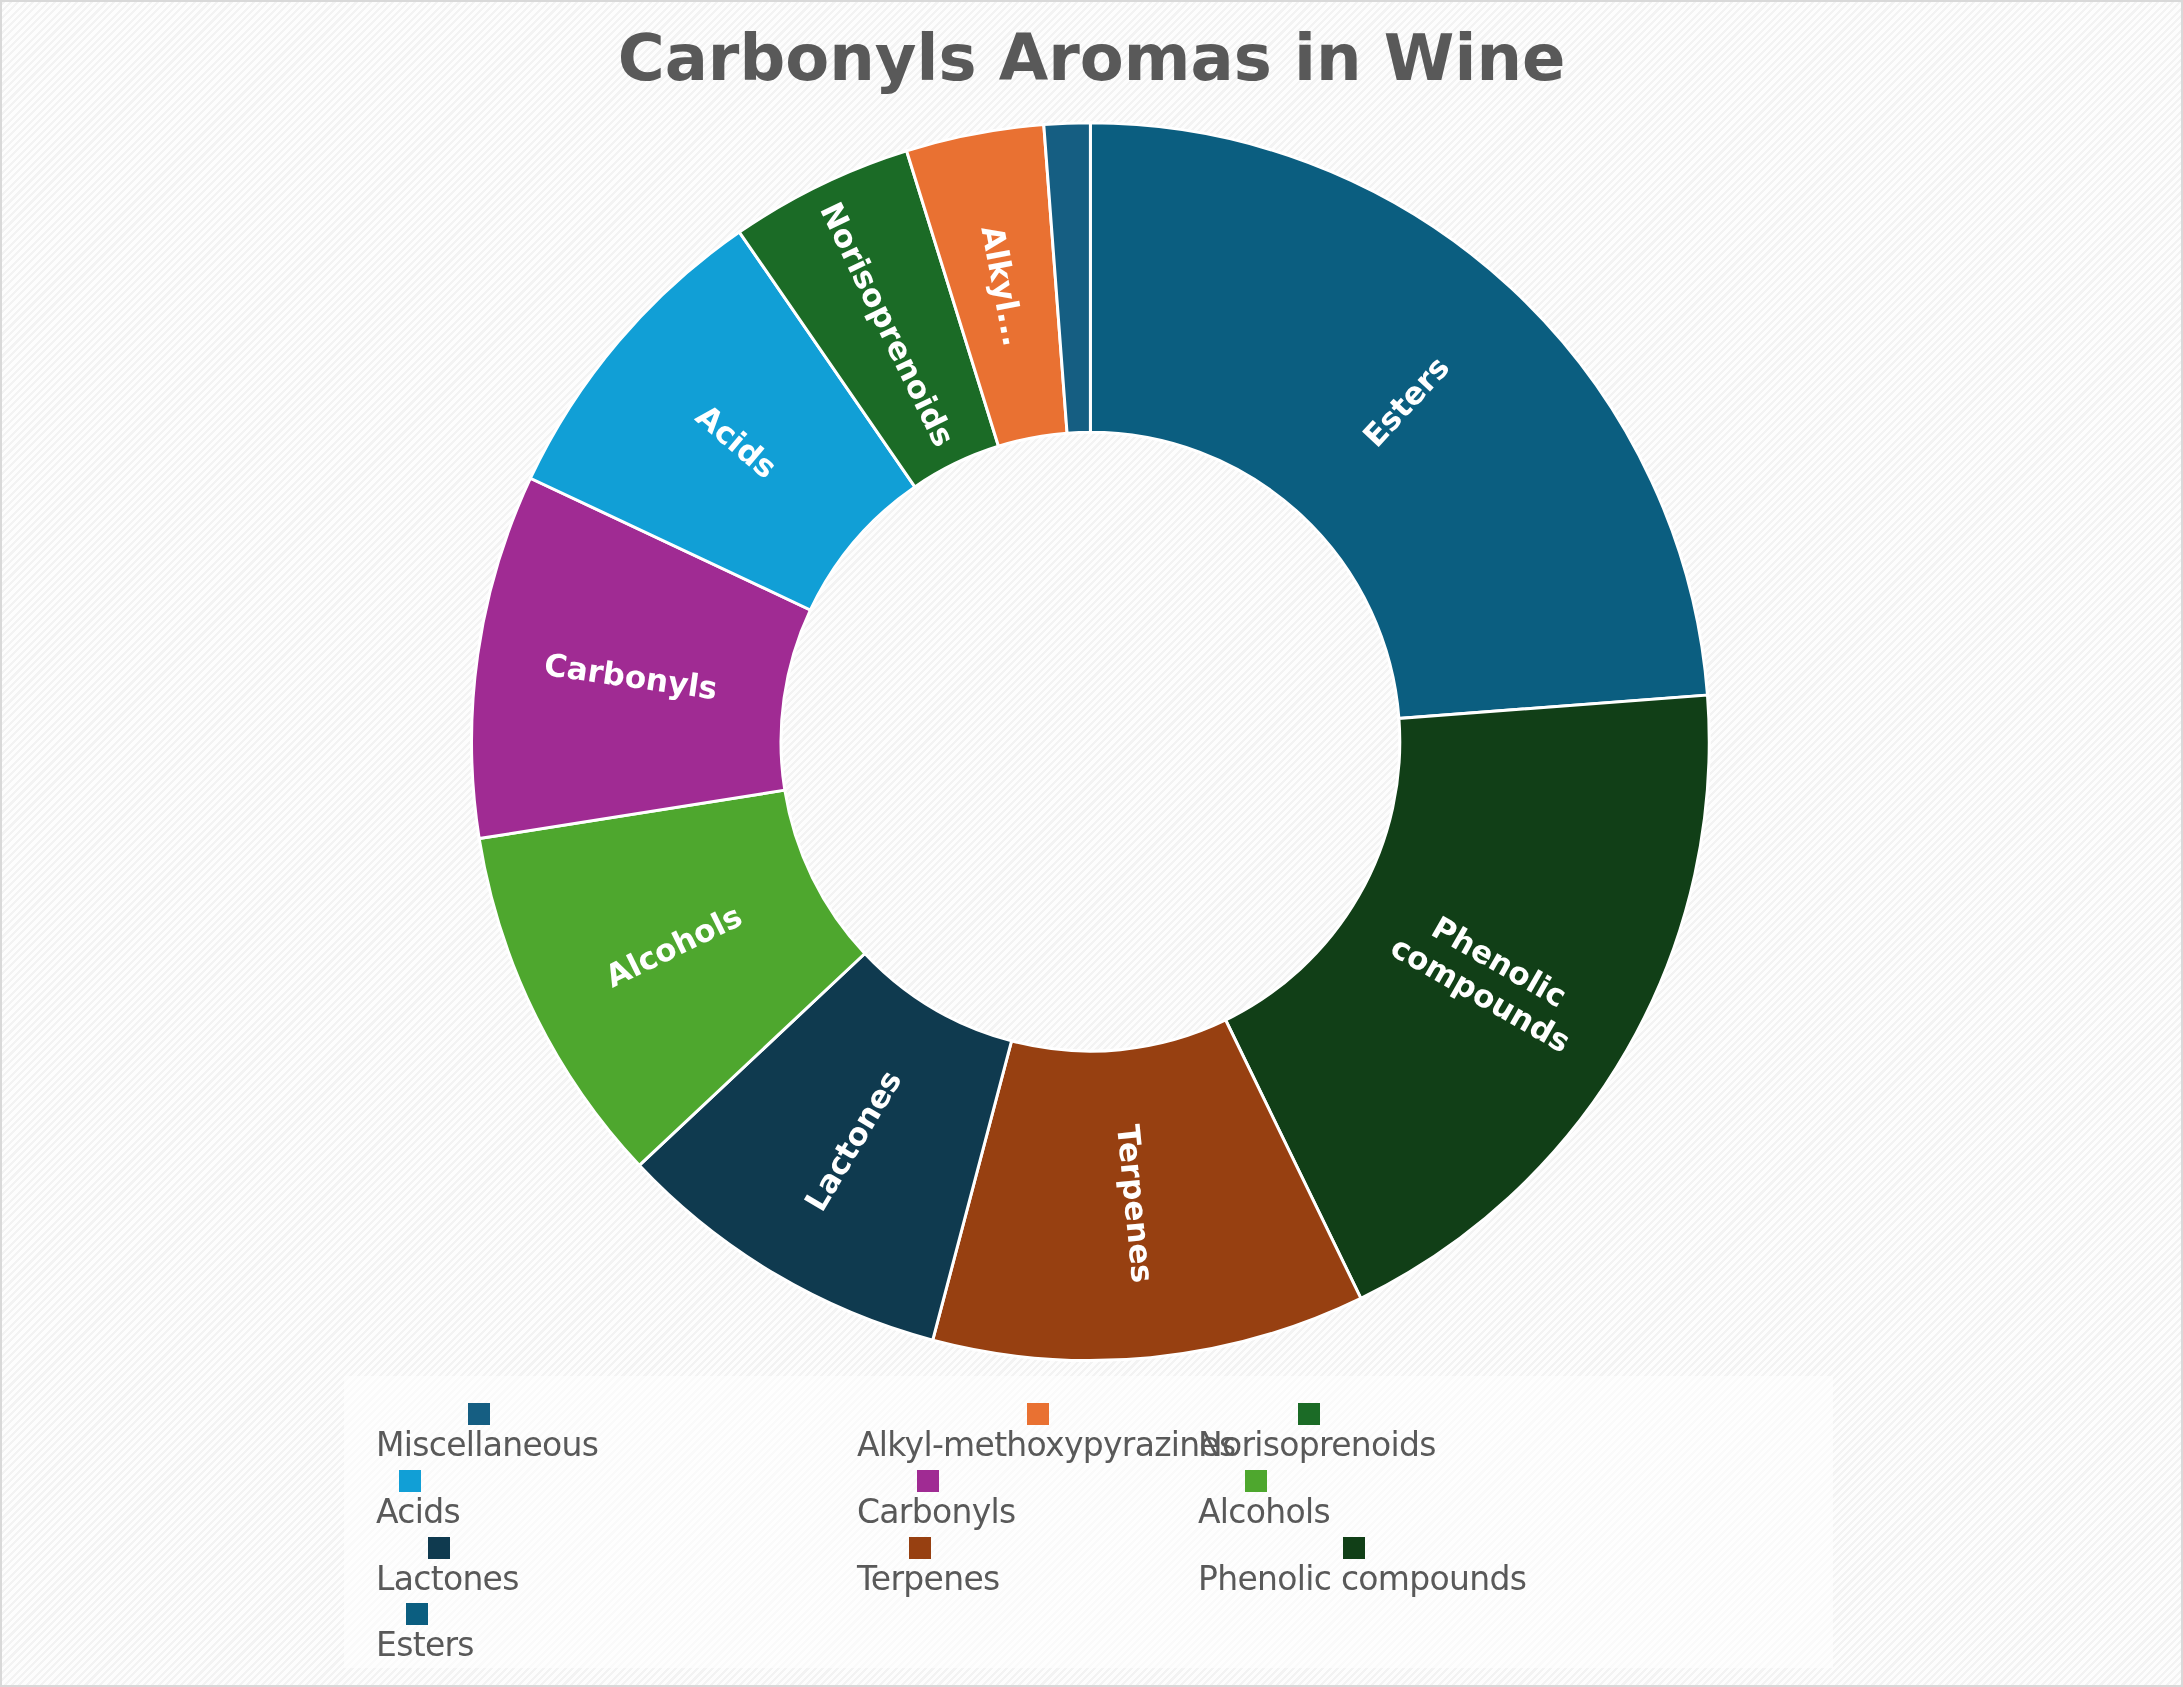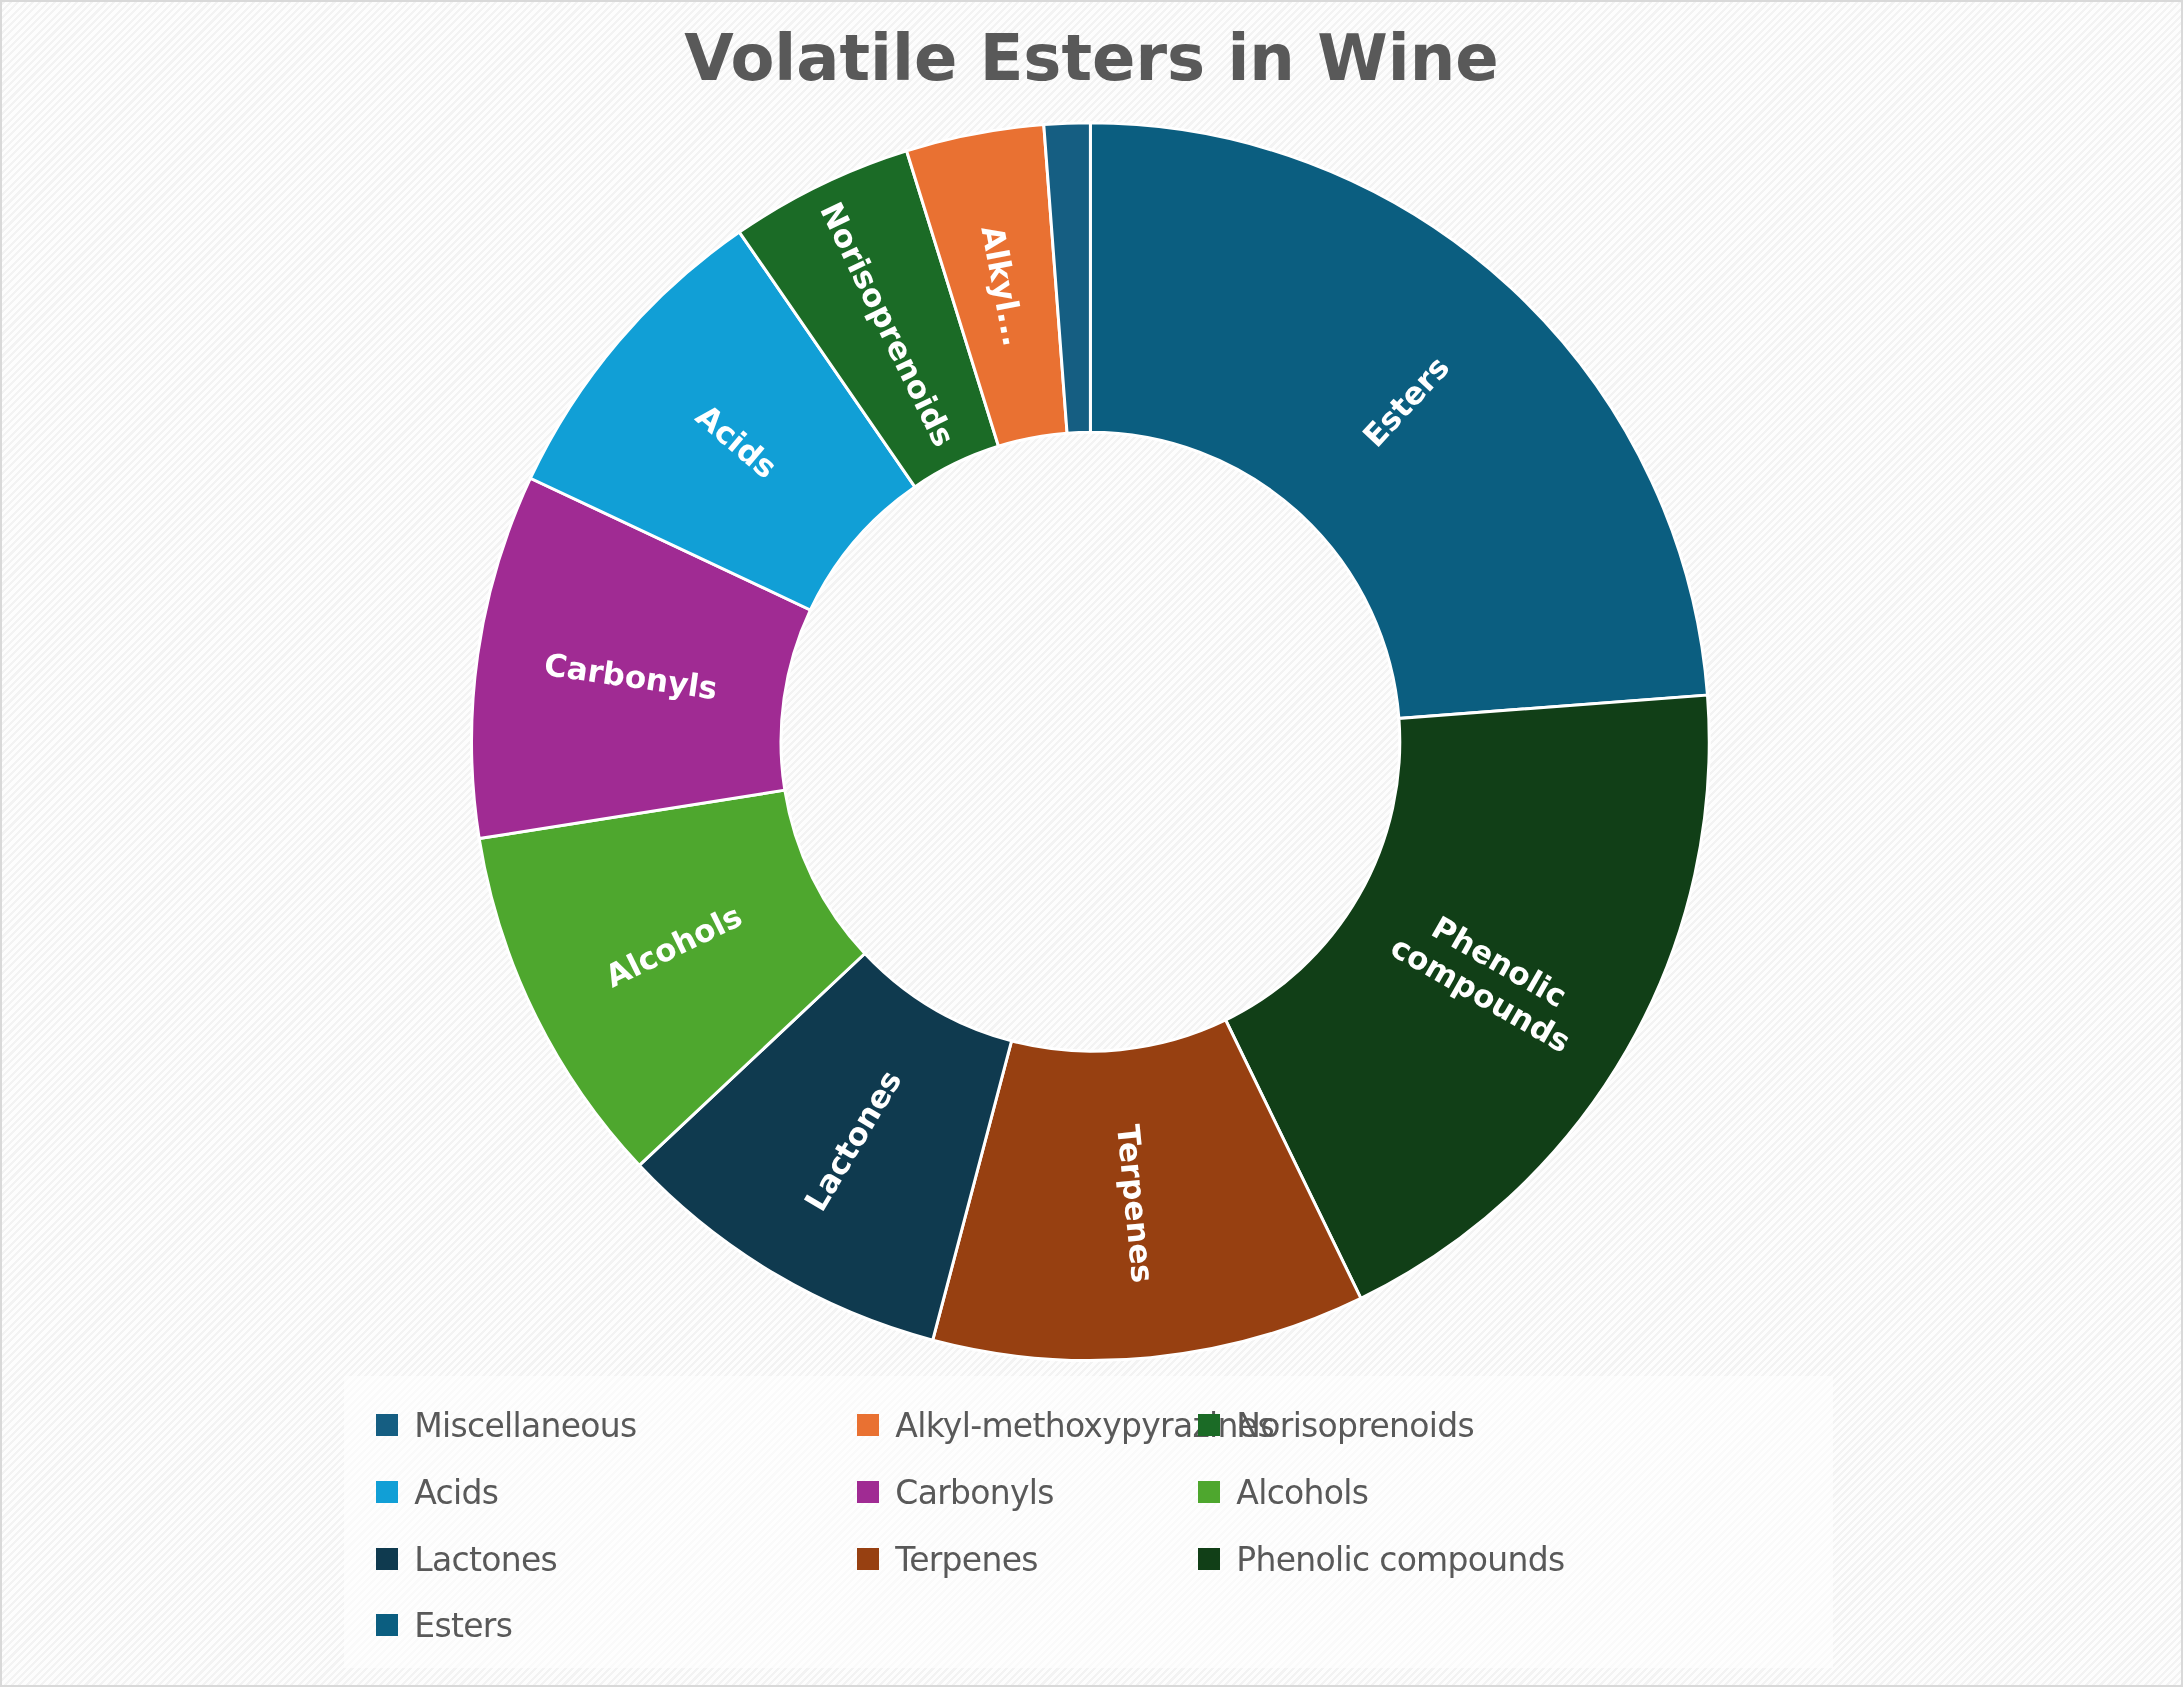--- a/index.html
+++ b/index.html
@@ -25,35 +25,35 @@
   .slice-label {
     fill: #ffffff; font-weight: bold; font-size: 42px;
     font-family: "DejaVu Sans", "Liberation Sans", sans-serif;
   }
   .legend {
     position: absolute; left: 344px; top: 1376px;
     width: 1489px; height: 292px;
     background: rgba(255,255,255,0.55);
   }
   .legend-item {
-    position: absolute; height: 44px; display: flex; align-items: center;
+    position: absolute; height: 44px; display: flex; align-items: center; flex-direction: column;
   }
   .legend-swatch { width: 22px; height: 22px; margin-right: 16.3px; flex: none; }
   .legend-text {
     font-size: 33px; color: #595959; white-space: nowrap;
     font-family: "DejaVu Sans", "Liberation Sans", sans-serif;
     letter-spacing: -0.7px;
   }
 </style>
 </head>
 <body>
 
 <div class="frame"></div>
 
-<div class="title">Volatile Esters in Wine</div>
+<div class="title">Carbonyls Aromas in Wine</div>
 
 <svg class="donut" width="2183" height="1687" viewBox="0 0 2949 2279" xmlns="http://www.w3.org/2000/svg">
   <g id="slices">
       <path d="M1473,166 A836,836 0 0 1 2306.6248406178734,939.0267905786484 L1889.8124203089367,970.5133952893242 A418,418 0 0 0 1473,584 Z" fill="#0b5e80" class="slice"></path>
       <path d="M2306.6248406178734,939.0267905786484 A836,836 0 0 1 1838.4287809201799,1753.9027903094861 L1655.7143904600898,1377.951395154743 A418,418 0 0 0 1889.8124203089367,970.5133952893242 Z" fill="#113f17" class="slice"></path>
       <path d="M1838.4287809201799,1753.9027903094861 A836,836 0 0 1 1260.0116733286925,1810.4132437693956 L1366.5058366643461,1406.2066218846978 A418,418 0 0 0 1655.7143904600898,1377.951395154743 Z" fill="#974011" class="slice"></path>
       <path d="M1260.0116733286925,1810.4132437693956 A836,836 0 0 1 863.5822274756998,1574.2813805563837 L1168.2911137378499,1288.1406902781919 A418,418 0 0 0 1366.5058366643461,1406.2066218846978 Z" fill="#0f3a4f" class="slice"></path>
       <path d="M863.5822274756998,1574.2813805563837 A836,836 0 0 1 647.292547262465,1132.7792127736332 L1060.1462736312324,1067.3896063868165 A418,418 0 0 0 1168.2911137378499,1288.1406902781919 Z" fill="#4ea72e" class="slice"></path>
       <path d="M647.292547262465,1132.7792127736332 A836,836 0 0 1 716.5645841384076,646.0485122515995 L1094.7822920692038,824.0242561257998 A418,418 0 0 0 1060.1462736312324,1067.3896063868165 Z" fill="#a02b93" class="slice"></path>
       <path d="M716.5645841384076,646.0485122515995 A836,836 0 0 1 998.7631585300317,313.52674838263465 L1235.8815792650157,657.7633741913173 A418,418 0 0 0 1094.7822920692038,824.0242561257998 Z" fill="#119fd6" class="slice"></path>

